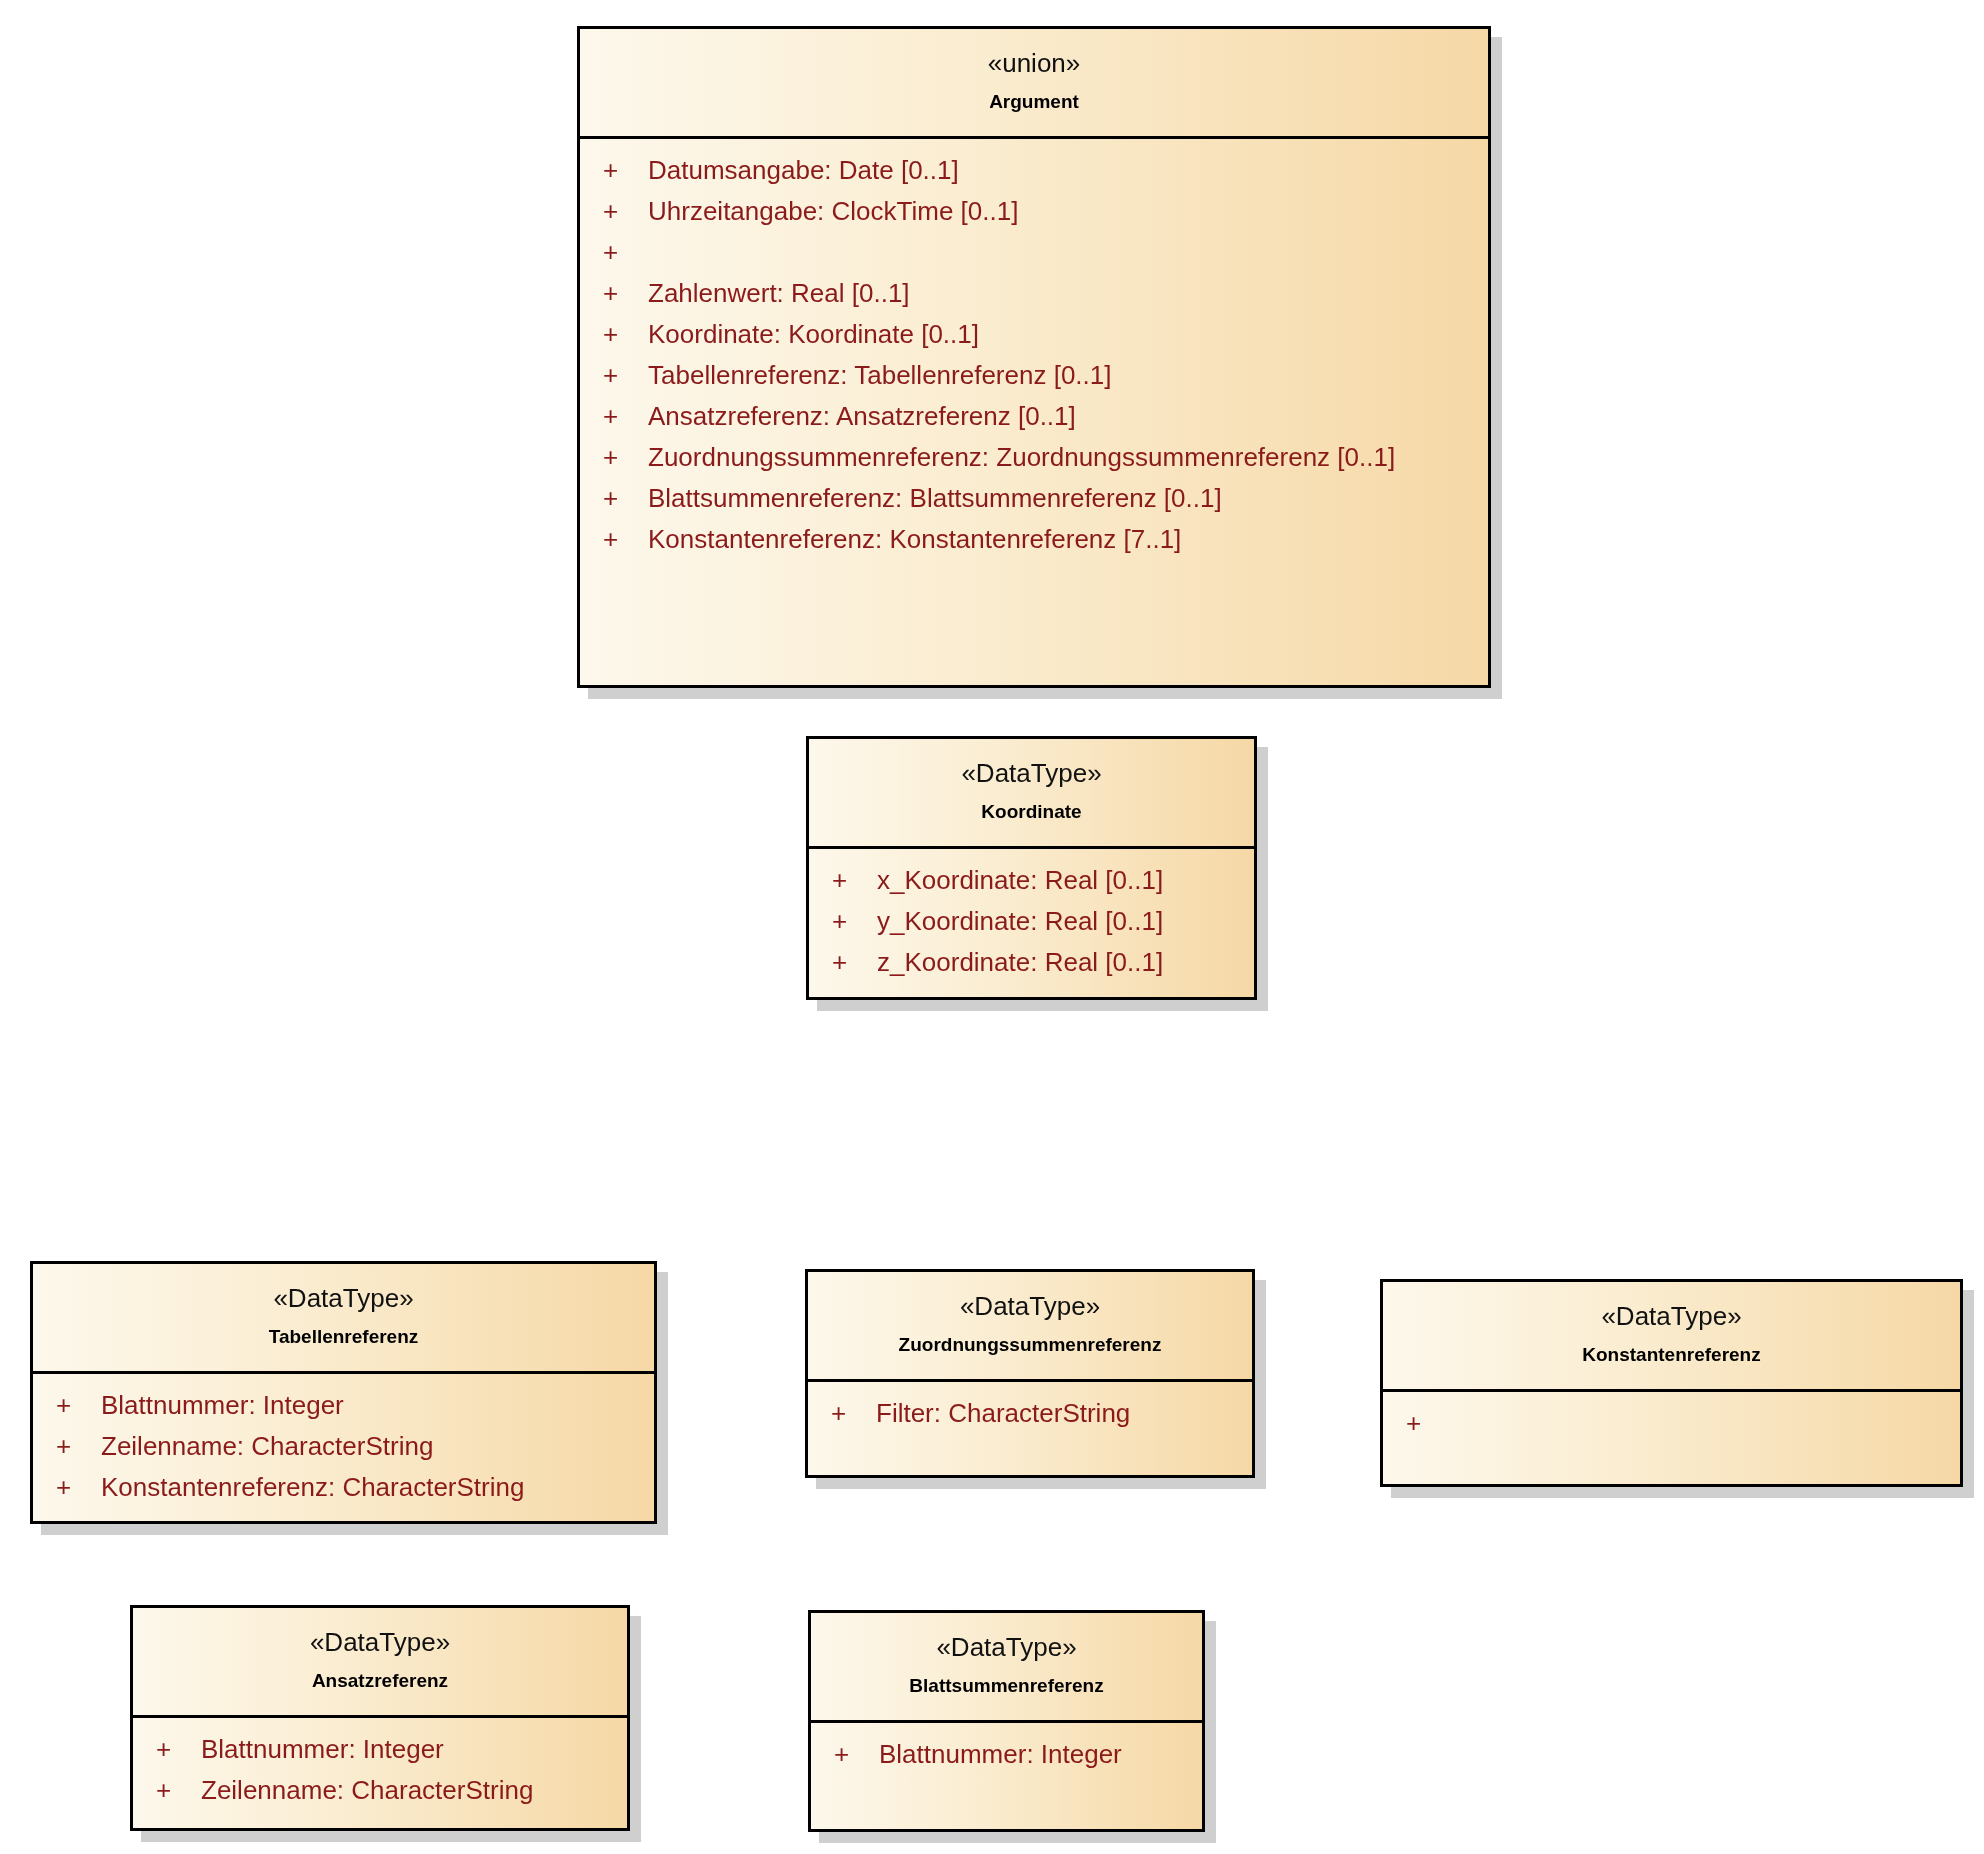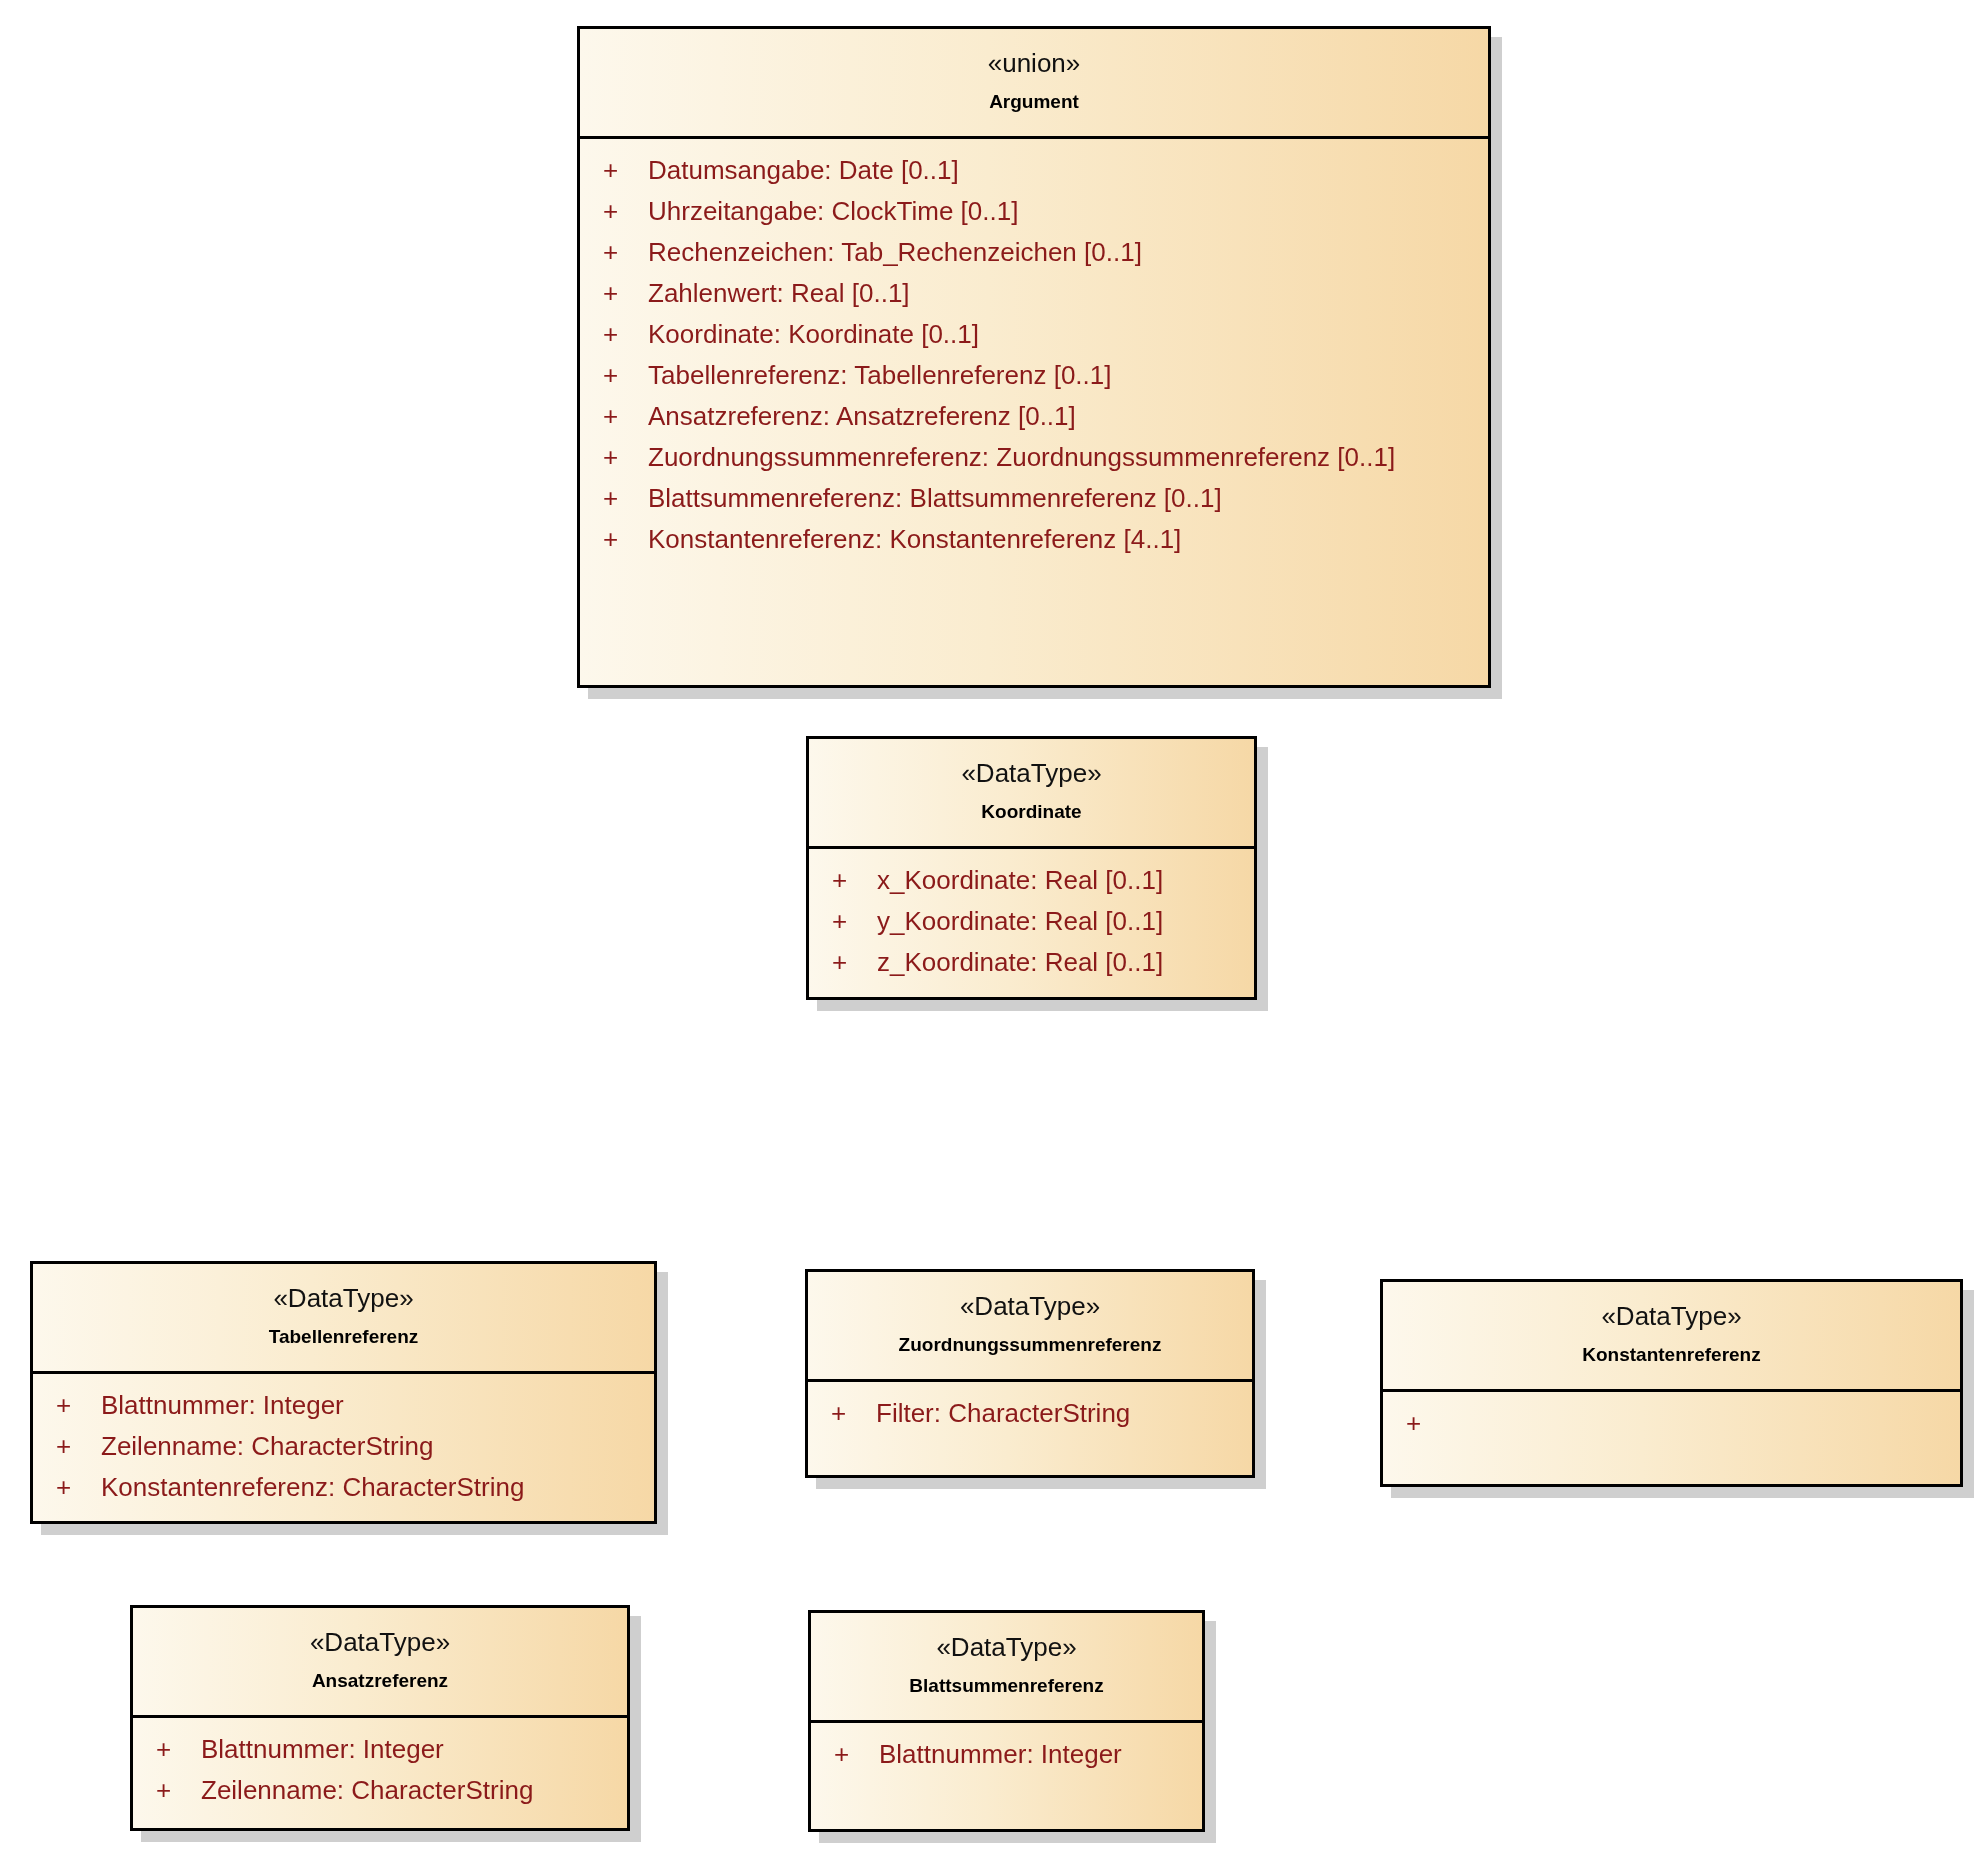--- a/index.html
+++ b/index.html
@@ -87,21 +87,20 @@
         <div class="attr-row">
         <span class="attr-vis">+</span>
         <span class="attr-text">Datumsangabe: Date [0..1]</span>
       </div>
         <div class="attr-row">
         <span class="attr-vis">+</span>
         <span class="attr-text">Uhrzeitangabe: ClockTime [0..1]</span>
       </div>
         <div class="attr-row">
         <span class="attr-vis">+</span>
-        <span class="attr-text">Rechenzeichen: Tab_Rechenzeichen [0..1]</span>
       </div>
         <div class="attr-row">
         <span class="attr-vis">+</span>
         <span class="attr-text">Zahlenwert: Real [0..1]</span>
       </div>
         <div class="attr-row">
         <span class="attr-vis">+</span>
         <span class="attr-text">Koordinate: Koordinate [0..1]</span>
       </div>
         <div class="attr-row">
@@ -115,21 +114,21 @@
         <div class="attr-row">
         <span class="attr-vis">+</span>
         <span class="attr-text">Zuordnungssummenreferenz: Zuordnungssummenreferenz [0..1]</span>
       </div>
         <div class="attr-row">
         <span class="attr-vis">+</span>
         <span class="attr-text">Blattsummenreferenz: Blattsummenreferenz [0..1]</span>
       </div>
         <div class="attr-row">
         <span class="attr-vis">+</span>
-        <span class="attr-text">Konstantenreferenz: Konstantenreferenz [4..1]</span>
+        <span class="attr-text">Konstantenreferenz: Konstantenreferenz [7..1]</span>
       </div>
       </div>
   </section>
 
   <section class="uml-box box-koordinate">
     <header class="uml-header">
       <div class="uml-stereotype">«DataType»</div>
       <div class="uml-name">Koordinate</div>
     </header>
     <div class="uml-attrs">

